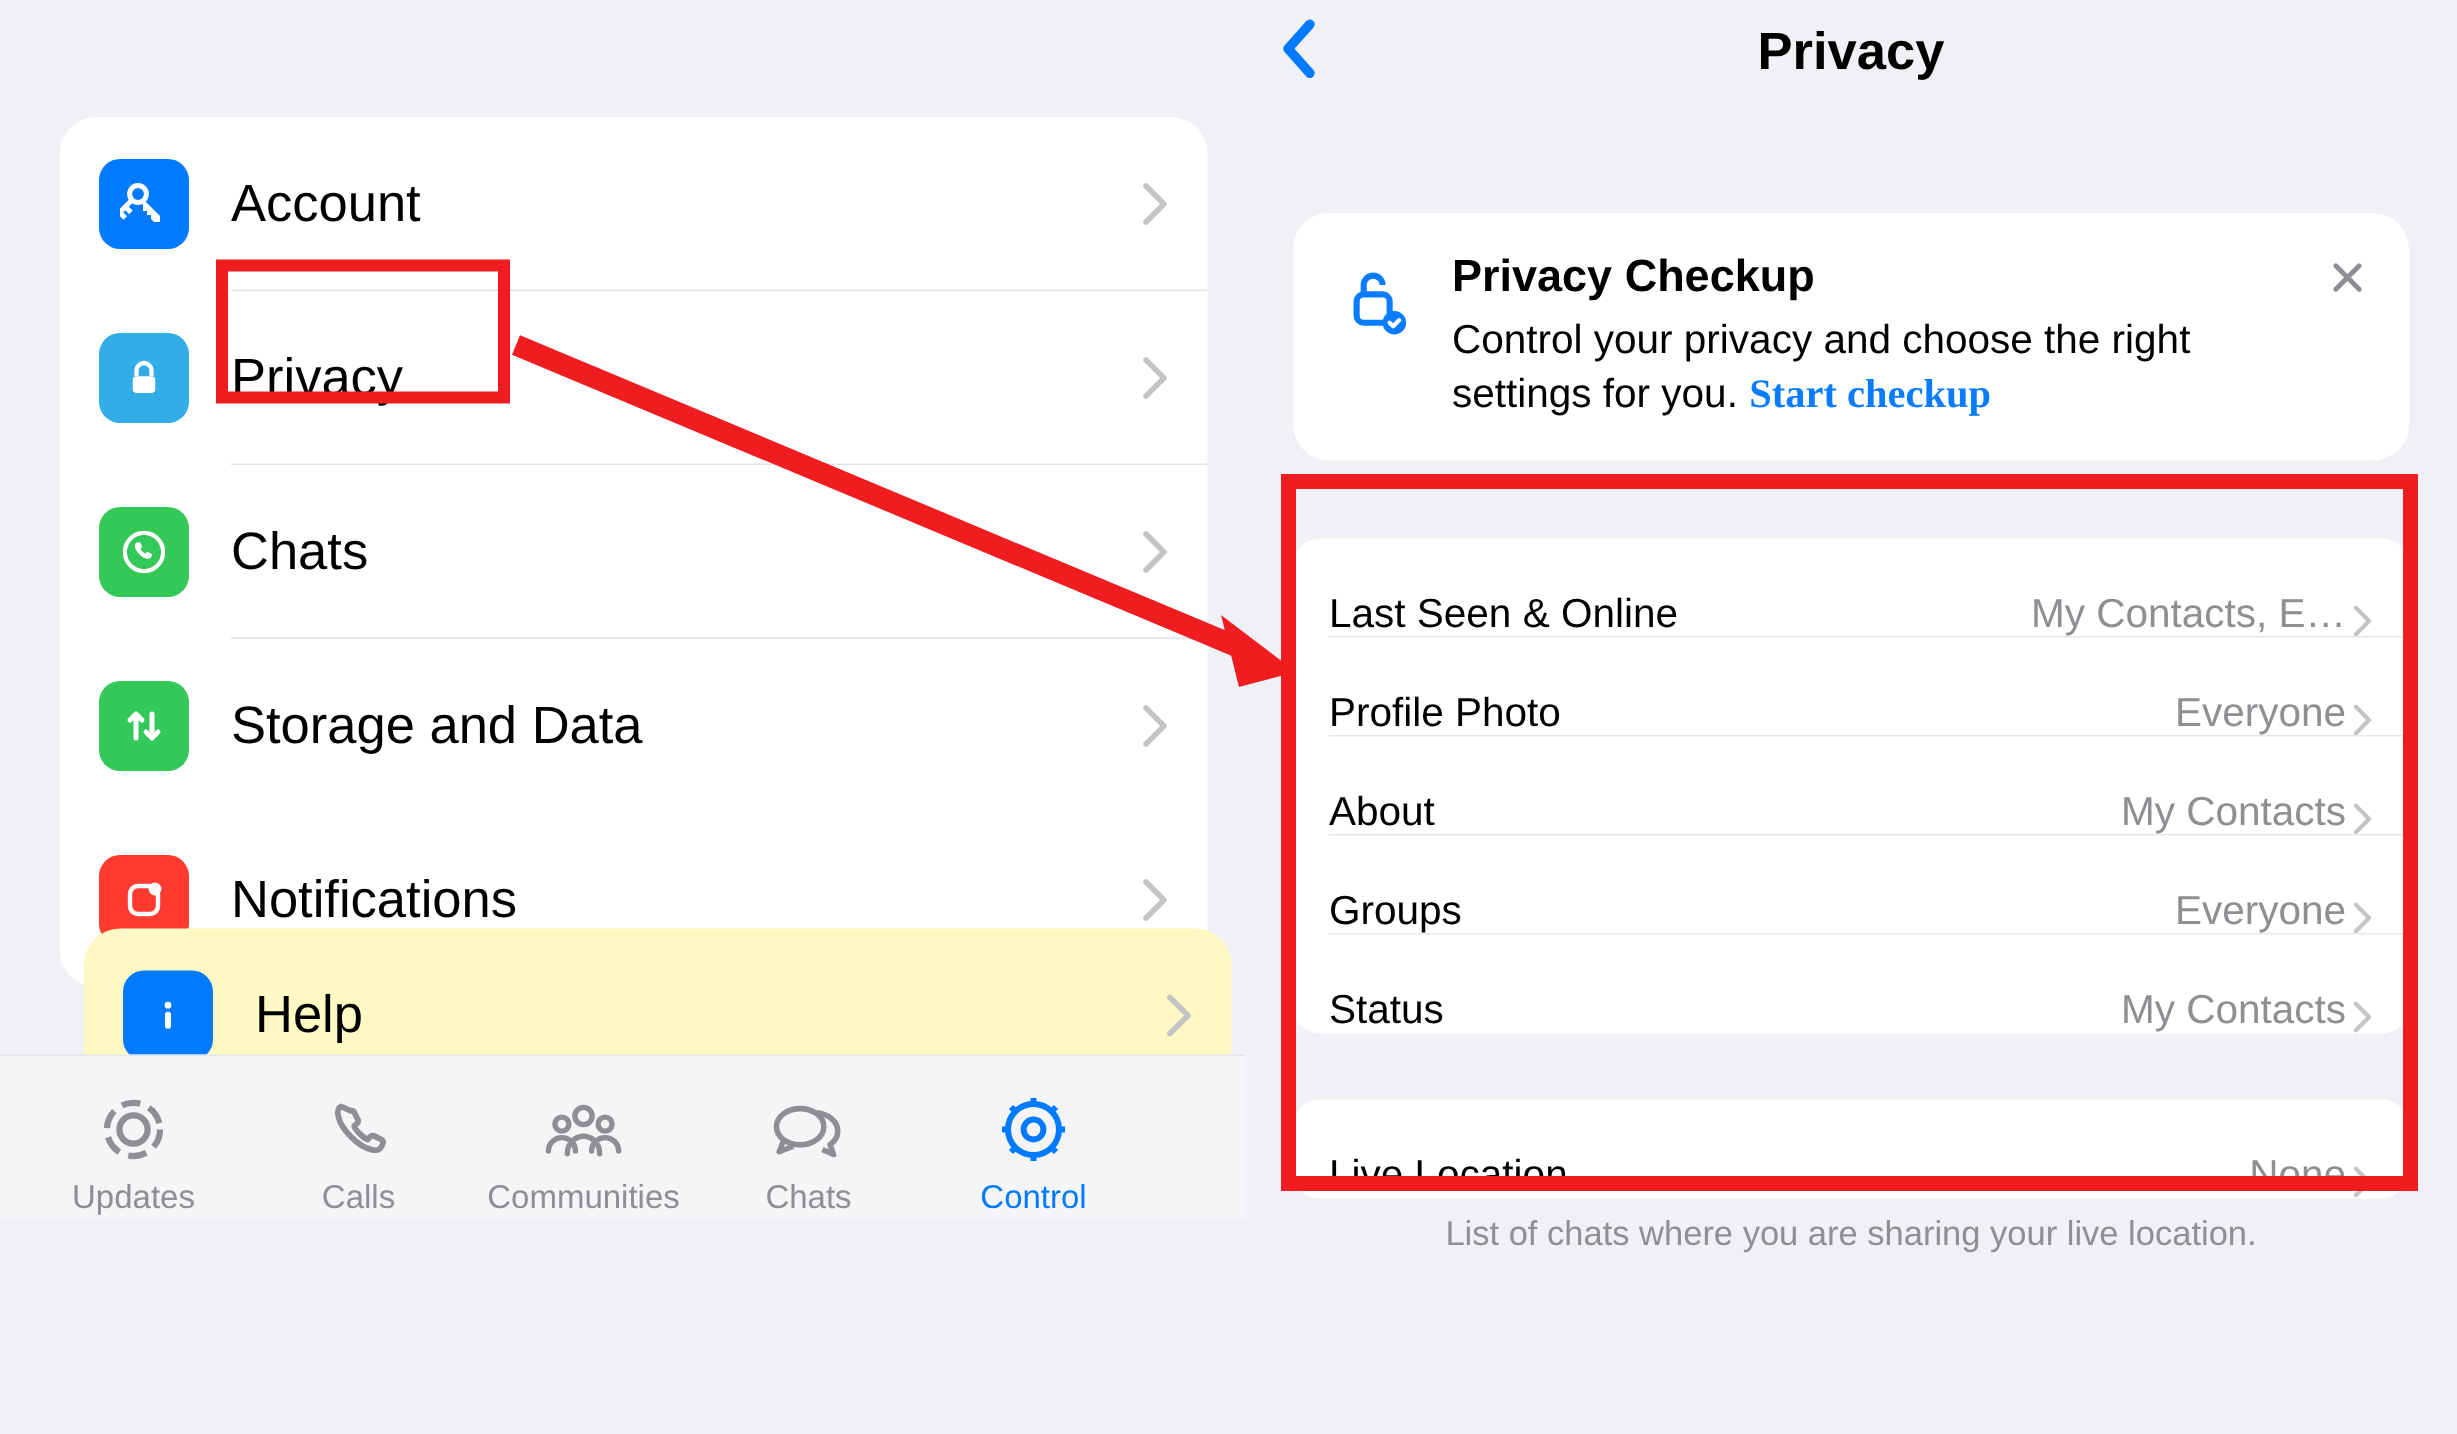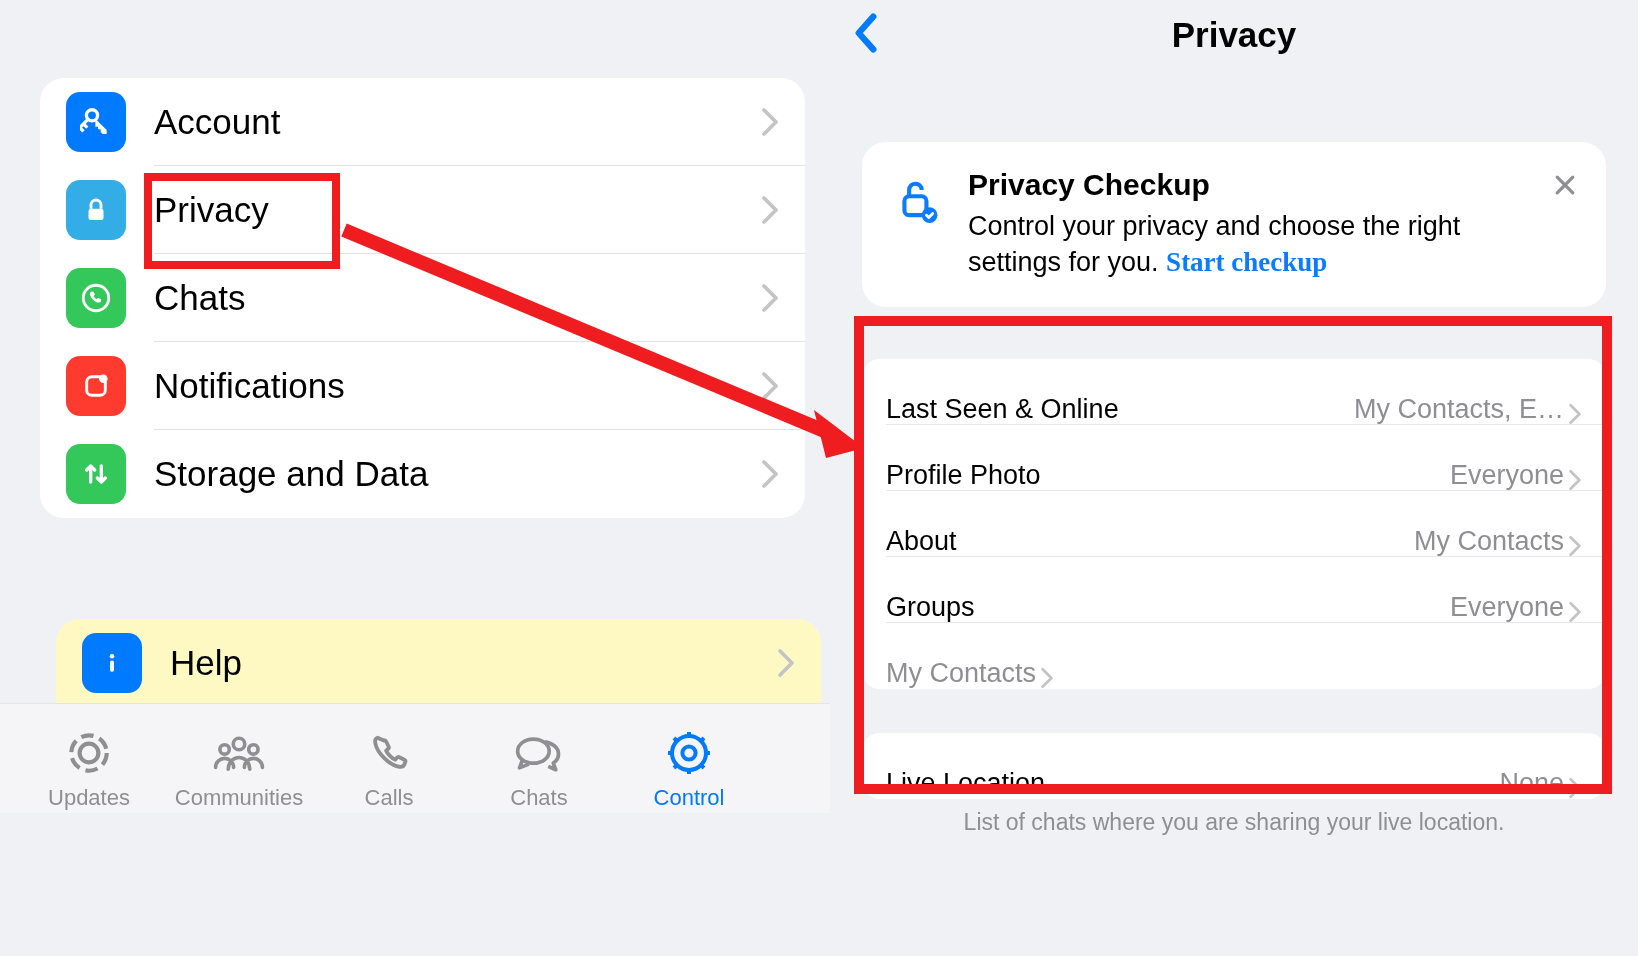--- a/index.html
+++ b/index.html
@@ -28,21 +28,21 @@
     position: absolute;
     left: 40px;
     top: 78px;
     width: 765px;
     background: #fff;
     border-radius: 24px;
   }
   .settings-row {
     display: flex;
     align-items: center;
-    height: 88px;
+    height: 116px;
     padding: 0 26px;
     position: relative;
   }
   .settings-icon {
     width: 60px; height: 60px;
     border-radius: 14px;
     display: flex;
     align-items: center;
     justify-content: center;
     flex-shrink: 0;
@@ -228,48 +228,48 @@
       <div class="settings-label">Chats</div>
       <div class="chevron">
           <svg width="18" height="30" viewBox="0 0 12 20">
             <path d="M2 2l8 8-8 8" stroke="currentColor" stroke-width="2.5" fill="none" stroke-linecap="round" stroke-linejoin="round"></path>
           </svg>
         </div>
       <div class="row-divider"></div>
     </div>
 
     <div class="settings-row">
+      <div class="settings-icon" style="background:#34c759">
+        <svg width="32" height="32" viewBox="0 0 24 24">
+            <path d="M8 18V6M8 6l-3 3M8 6l3 3" stroke="#fff" stroke-width="2.5" fill="none" stroke-linecap="round" stroke-linejoin="round"></path>
+            <path d="M16 6v12M16 18l-3-3M16 18l3-3" stroke="#fff" stroke-width="2.5" fill="none" stroke-linecap="round" stroke-linejoin="round"></path>
+          </svg>
+      </div>
+      <div class="settings-label">Storage and Data</div>
+      <div class="chevron">
+          <svg width="18" height="30" viewBox="0 0 12 20">
+            <path d="M2 2l8 8-8 8" stroke="currentColor" stroke-width="2.5" fill="none" stroke-linecap="round" stroke-linejoin="round"></path>
+          </svg>
+        </div>
+    </div>
+
+    <div class="settings-row">
       <div class="settings-icon" style="background:#ff3b30">
         <svg width="32" height="32" viewBox="0 0 24 24">
             <rect x="5" y="5" width="14" height="14" rx="4" fill="none" stroke="#fff" stroke-width="2.2"></rect>
             <circle cx="17.5" cy="6.5" r="3.2" fill="#fff"></circle>
           </svg>
       </div>
       <div class="settings-label">Notifications</div>
       <div class="chevron">
           <svg width="18" height="30" viewBox="0 0 12 20">
             <path d="M2 2l8 8-8 8" stroke="currentColor" stroke-width="2.5" fill="none" stroke-linecap="round" stroke-linejoin="round"></path>
           </svg>
         </div>
       <div class="row-divider"></div>
-    </div>
-
-    <div class="settings-row">
-      <div class="settings-icon" style="background:#34c759">
-        <svg width="32" height="32" viewBox="0 0 24 24">
-            <path d="M8 18V6M8 6l-3 3M8 6l3 3" stroke="#fff" stroke-width="2.5" fill="none" stroke-linecap="round" stroke-linejoin="round"></path>
-            <path d="M16 6v12M16 18l-3-3M16 18l3-3" stroke="#fff" stroke-width="2.5" fill="none" stroke-linecap="round" stroke-linejoin="round"></path>
-          </svg>
-      </div>
-      <div class="settings-label">Storage and Data</div>
-      <div class="chevron">
-          <svg width="18" height="30" viewBox="0 0 12 20">
-            <path d="M2 2l8 8-8 8" stroke="currentColor" stroke-width="2.5" fill="none" stroke-linecap="round" stroke-linejoin="round"></path>
-          </svg>
-        </div>
     </div>
   </div>
 
   <div class="settings-card-2">
     <div class="settings-row">
       <div class="settings-icon" style="background:#007aff">
         <svg width="30" height="30" viewBox="0 0 24 24">
             <circle cx="12" cy="6.5" r="1.8" fill="#fff"></circle>
             <rect x="10.4" y="10" width="3.2" height="9" rx="1.4" fill="#fff"></rect>
           </svg>
@@ -285,39 +285,39 @@
 
   <div class="tab-bar">
     <div class="tab-item">
       <div class="taberic">
         <svg width="50" height="50" viewBox="0 0 24 24">
             <circle cx="12" cy="12" r="8.5" fill="none" stroke="#8e8e93" stroke-width="2" stroke-dasharray="6 3"></circle>
             <circle cx="12" cy="12" r="4.5" fill="none" stroke="#8e8e93" stroke-width="2"></circle>
           </svg>
       </div>
       <span>Updates</span>
+    </div>
+    <div class="tab-item">
+      <div class="taberic">
+        <svg width="46" height="46" viewBox="0 0 24 24">
+            <path d="M6 4c-1 .4-1.5 1.7-1 3.5C6 12 12 18 16.5 19c1.8.5 3.1 0 3.5-1l.5-1.3c.2-.5-.1-1-.5-1.2l-2.6-1.3c-.4-.2-1-.1-1.3.3l-.9 1c-1.5-.5-4.2-3.2-4.7-4.7l1-.9c.4-.3.5-.9.3-1.3L10.5 6c-.2-.4-.7-.7-1.2-.5z" fill="none" stroke="#8e8e93" stroke-width="2" stroke-linejoin="round"></path>
+          </svg>
+      </div>
+      <span>Calls</span>
     </div>
     <div class="tab-item">
       <div class="taberic">
         <svg width="54" height="46" viewBox="0 0 30 22">
             <circle cx="15" cy="6" r="3.2" fill="none" stroke="#8e8e93" stroke-width="2"></circle>
             <circle cx="7" cy="9" r="2.6" fill="none" stroke="#8e8e93" stroke-width="2"></circle>
             <circle cx="23" cy="9" r="2.6" fill="none" stroke="#8e8e93" stroke-width="2"></circle>
             <path d="M2 19c0-3 2.5-5 5-5s5 2 5 5M18 19c0-3 2.5-5 5-5s5 2 5 5M9 20c0-4 3-6.5 6-6.5s6 2.5 6 6.5" fill="none" stroke="#8e8e93" stroke-width="2" stroke-linecap="round"></path>
           </svg>
       </div>
       <span>Communities</span>
-    </div>
-    <div class="tab-item">
-      <div class="taberic">
-        <svg width="46" height="46" viewBox="0 0 24 24">
-            <path d="M6 4c-1 .4-1.5 1.7-1 3.5C6 12 12 18 16.5 19c1.8.5 3.1 0 3.5-1l.5-1.3c.2-.5-.1-1-.5-1.2l-2.6-1.3c-.4-.2-1-.1-1.3.3l-.9 1c-1.5-.5-4.2-3.2-4.7-4.7l1-.9c.4-.3.5-.9.3-1.3L10.5 6c-.2-.4-.7-.7-1.2-.5z" fill="none" stroke="#8e8e93" stroke-width="2" stroke-linejoin="round"></path>
-          </svg>
-      </div>
-      <span>Calls</span>
     </div>
     <div class="tab-item">
       <div class="taberic">
         <svg width="52" height="46" viewBox="0 0 28 22">
             <ellipse cx="11" cy="10" rx="8.5" ry="6.5" fill="none" stroke="#8e8e93" stroke-width="2"></ellipse>
             <path d="M5 15l-1.5 4 5-2" fill="none" stroke="#8e8e93" stroke-width="2" stroke-linejoin="round"></path>
             <path d="M17 5c4 .5 7.5 3 7.5 6.5 0 2-1 3.7-2.8 4.9l1.3 3.6-4-1.8" fill="none" stroke="#8e8e93" stroke-width="2" stroke-linejoin="round"></path>
           </svg>
       </div>
       <span>Chats</span>
@@ -418,20 +418,21 @@
       <div class="priv-label">Groups</div>
       <div class="priv-value">Everyone</div>
       <div class="chevron">
           <svg width="14" height="22" viewBox="0 0 12 20">
             <path d="M2 2l8 8-8 8" stroke="currentColor" stroke-width="2.5" fill="none" stroke-linecap="round" stroke-linejoin="round"></path>
           </svg>
         </div>
       <div class="priv-divider"></div>
     </div>
     <div class="priv-row">
+      <div class="priv-label">Status</div>
       <div class="priv-value">My Contacts</div>
       <div class="chevron">
           <svg width="14" height="22" viewBox="0 0 12 20">
             <path d="M2 2l8 8-8 8" stroke="currentColor" stroke-width="2.5" fill="none" stroke-linecap="round" stroke-linejoin="round"></path>
           </svg>
         </div>
     </div>
   </div>
 
   <div class="priv-list-2">

